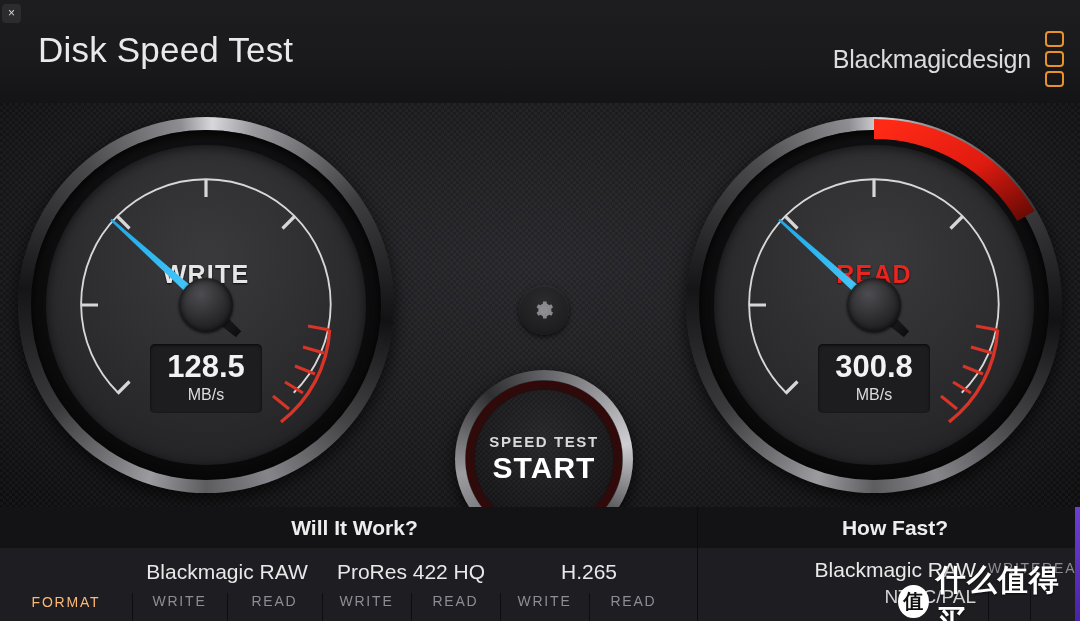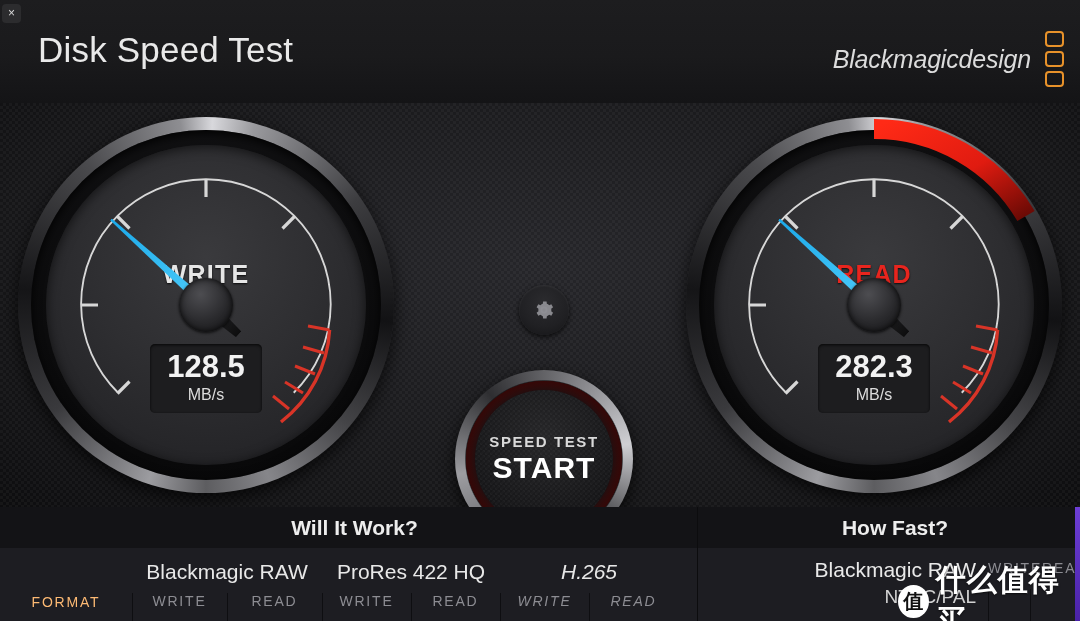--- a/index.html
+++ b/index.html
@@ -31,21 +31,21 @@
   .app-title{
     position:absolute; left:38px; top:30px;
     font-size:35px; font-weight:400; letter-spacing:.2px;
     color:#e9e9e9;
   }
   .brand{
     position:absolute; right:16px; top:31px;
     display:flex; align-items:center; gap:14px;
   }
   .brand-text{
-    font-size:25px; font-weight:300; color:#dcdcdc; letter-spacing:-.2px;font-style:italic;
+    font-size:25px; font-weight:300; color:#dcdcdc; letter-spacing:-.2px;
   }
   .brand-marks{ display:flex; flex-direction:column; gap:4px; }
   .brand-marks i{
     display:block; width:19px; height:16px;
     border:2.4px solid #E8922A; border-radius:4px;
   }
 
   
   .main{
     position:absolute; left:0; top:103px; width:1080px; height:404px;
@@ -367,21 +367,21 @@
             <line x1="243" y1="264" x2="227" y2="251"></line>
           </g>
         </svg>
         <div class="gauge-label">READ</div>
         <div class="needle" style="transform:rotate(42deg)">
           <div class="blue"></div>
           <div class="tail"></div>
         </div>
         <div class="hub"></div>
         <div class="value-box">
-          <div class="num">282.3</div>
+          <div class="num">300.8</div>
           <div class="unit">MB/s</div>
         </div>
       </div>
     </div>
   </div>
 
   <div class="bottom">
 
     <div class="panel left">
       <div class="bar">Will It Work?</div>
@@ -404,21 +404,21 @@
         <div class="codec" style="left:322px; width:178px;">
           <div class="name">ProRes 422 HQ</div>
           <div class="subs">
             <span>WRITE</span>
             <span>READ</span>
           </div>
           <div class="cell-line" style="left:0;  width:89px;"></div>
           <div class="cell-line" style="left:89px;width:89px;"></div>
         </div>
 
-        <div class="codec" style="left:500px; width:178px;font-style:italic;">
+        <div class="codec" style="left:500px; width:178px;">
           <div class="name">H.265</div>
           <div class="subs">
             <span>WRITE</span>
             <span>READ</span>
           </div>
           <div class="cell-line" style="left:0;  width:89px;"></div>
           <div class="cell-line" style="left:89px;width:89px;"></div>
         </div>
 
       </div>

